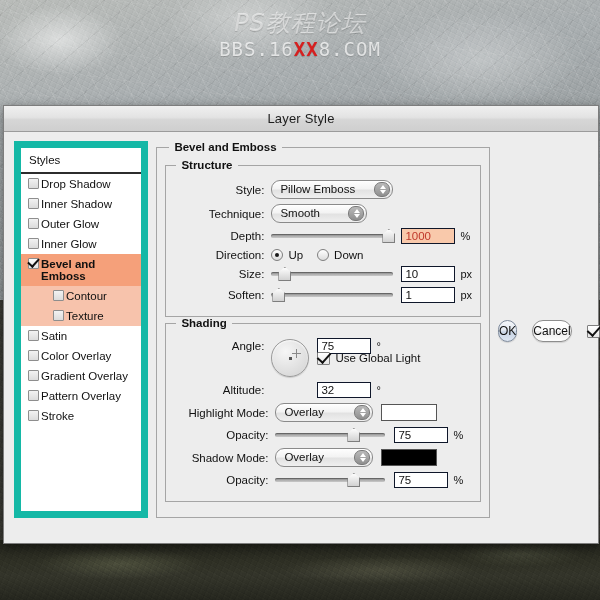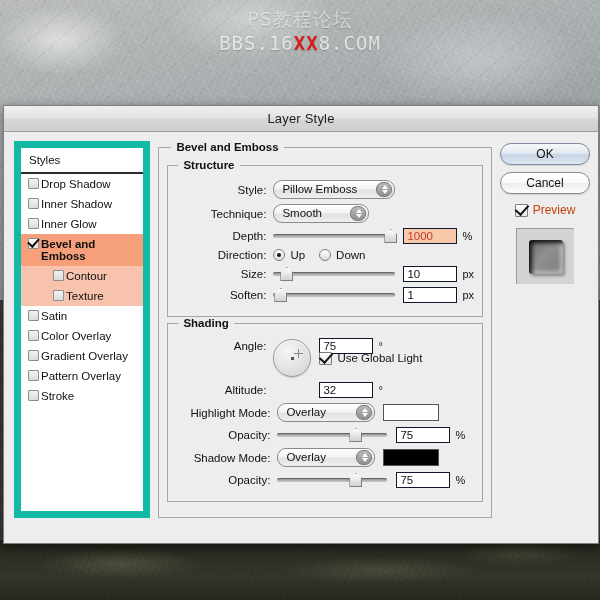--- a/index.html
+++ b/index.html
@@ -37,22 +37,22 @@
   .crackle{
     position:absolute;left:0;top:0;width:600px;height:300px;opacity:.38;
     background-image:
       repeating-linear-gradient(63deg, rgba(255,255,255,.22) 0 1px, rgba(255,255,255,0) 1px 14px),
       repeating-linear-gradient(-41deg, rgba(60,60,60,.18) 0 1px, rgba(0,0,0,0) 1px 19px),
       repeating-linear-gradient(8deg, rgba(255,255,255,.14) 0 1px, rgba(0,0,0,0) 1px 26px);
   }
   
   #wm-top{position:absolute;left:0;top:8px;width:600px;text-align:center;
     font-family:"DejaVu Sans",sans-serif;line-height:1.25;pointer-events:none;}
-  #wm-top .l1{font-size:19px;color:rgba(255,255,255,.55);letter-spacing:1px;
-    text-shadow:0 1px 1px rgba(0,0,0,.18);}
+  #wm-top .l1{font-size:24px;color:rgba(255,255,255,.55);letter-spacing:1px;
+    text-shadow:0 1px 1px rgba(0,0,0,.18);font-style:italic;}
   #wm-top .l2{font-size:19px;letter-spacing:1px;color:rgba(255,255,255,.72);
     font-family:"DejaVu Sans Mono",monospace;text-shadow:0 1px 1px rgba(0,0,0,.18);}
   #wm-top .l2 .red{color:#d61f1f;font-weight:bold;}
   #wm-bot{position:absolute;right:6px;top:604px;font-family:"DejaVu Sans",sans-serif;
     font-size:13px;font-weight:bold;color:#e0144c;letter-spacing:1px;
     text-shadow:0 0 3px rgba(255,0,70,.55);pointer-events:none;}
 
   
   #dialog{
     position:absolute;left:3px;top:105px;width:594px;height:437px;
@@ -196,21 +196,21 @@
   .cb-lg{
     width:13px;height:13px;box-sizing:border-box;border:1px solid #7e7e7e;
     background:linear-gradient(180deg,#fff,#e6e6e6);position:relative;border-radius:1px;flex:none;
   }
   .cb-lg.checked::after{
     content:"";position:absolute;left:2px;top:-3px;width:6px;height:11px;
     border:solid #111;border-width:0 2px 2px 0;transform:rotate(42deg);
   }
 
   
-  .btncol{width:92px;display:flex;flex-direction:column;align-items:center;gap:7px;padding-top:2px;}
+  .btncol{width:92px;display:flex;flex-direction:row;align-items:center;gap:15px;padding-top:2px;}
   .btn{
     width:90px;height:22px;box-sizing:border-box;border-radius:11px;
     border:1px solid #8d8d8d;font-size:12px;color:#111;
     display:flex;align-items:center;justify-content:center;
     background:linear-gradient(180deg,#ffffff 0%,#fafafa 48%,#ececec 52%,#fdfdfd 100%);
     box-shadow:0 1px 1px rgba(0,0,0,.12);
   }
   .btn.primary{
     background:linear-gradient(180deg,#f5f7fa 0%,#e4eaf2 45%,#c8d4e4 55%,#dde6f2 100%);
     border-color:#7f8b9c;
@@ -258,20 +258,24 @@
         <span>Styles</span>
       </div>
 
       <div class="eff-row">
         <span class="cb blank"></span>
         <span>Drop Shadow</span>
       </div>
       <div class="eff-row">
         <span class="cb blank"></span>
         <span>Inner Shadow</span>
+      </div>
+      <div class="eff-row">
+        <span class="cb blank"></span>
+        <span>Outer Glow</span>
       </div>
       <div class="eff-row">
         <span class="cb blank"></span>
         <span>Inner Glow</span>
       </div>
       <div class="eff-row sel">
         <span class="cb checked"></span>
         <span>Bevel and Emboss</span>
       </div>
       <div class="eff-row sub">

